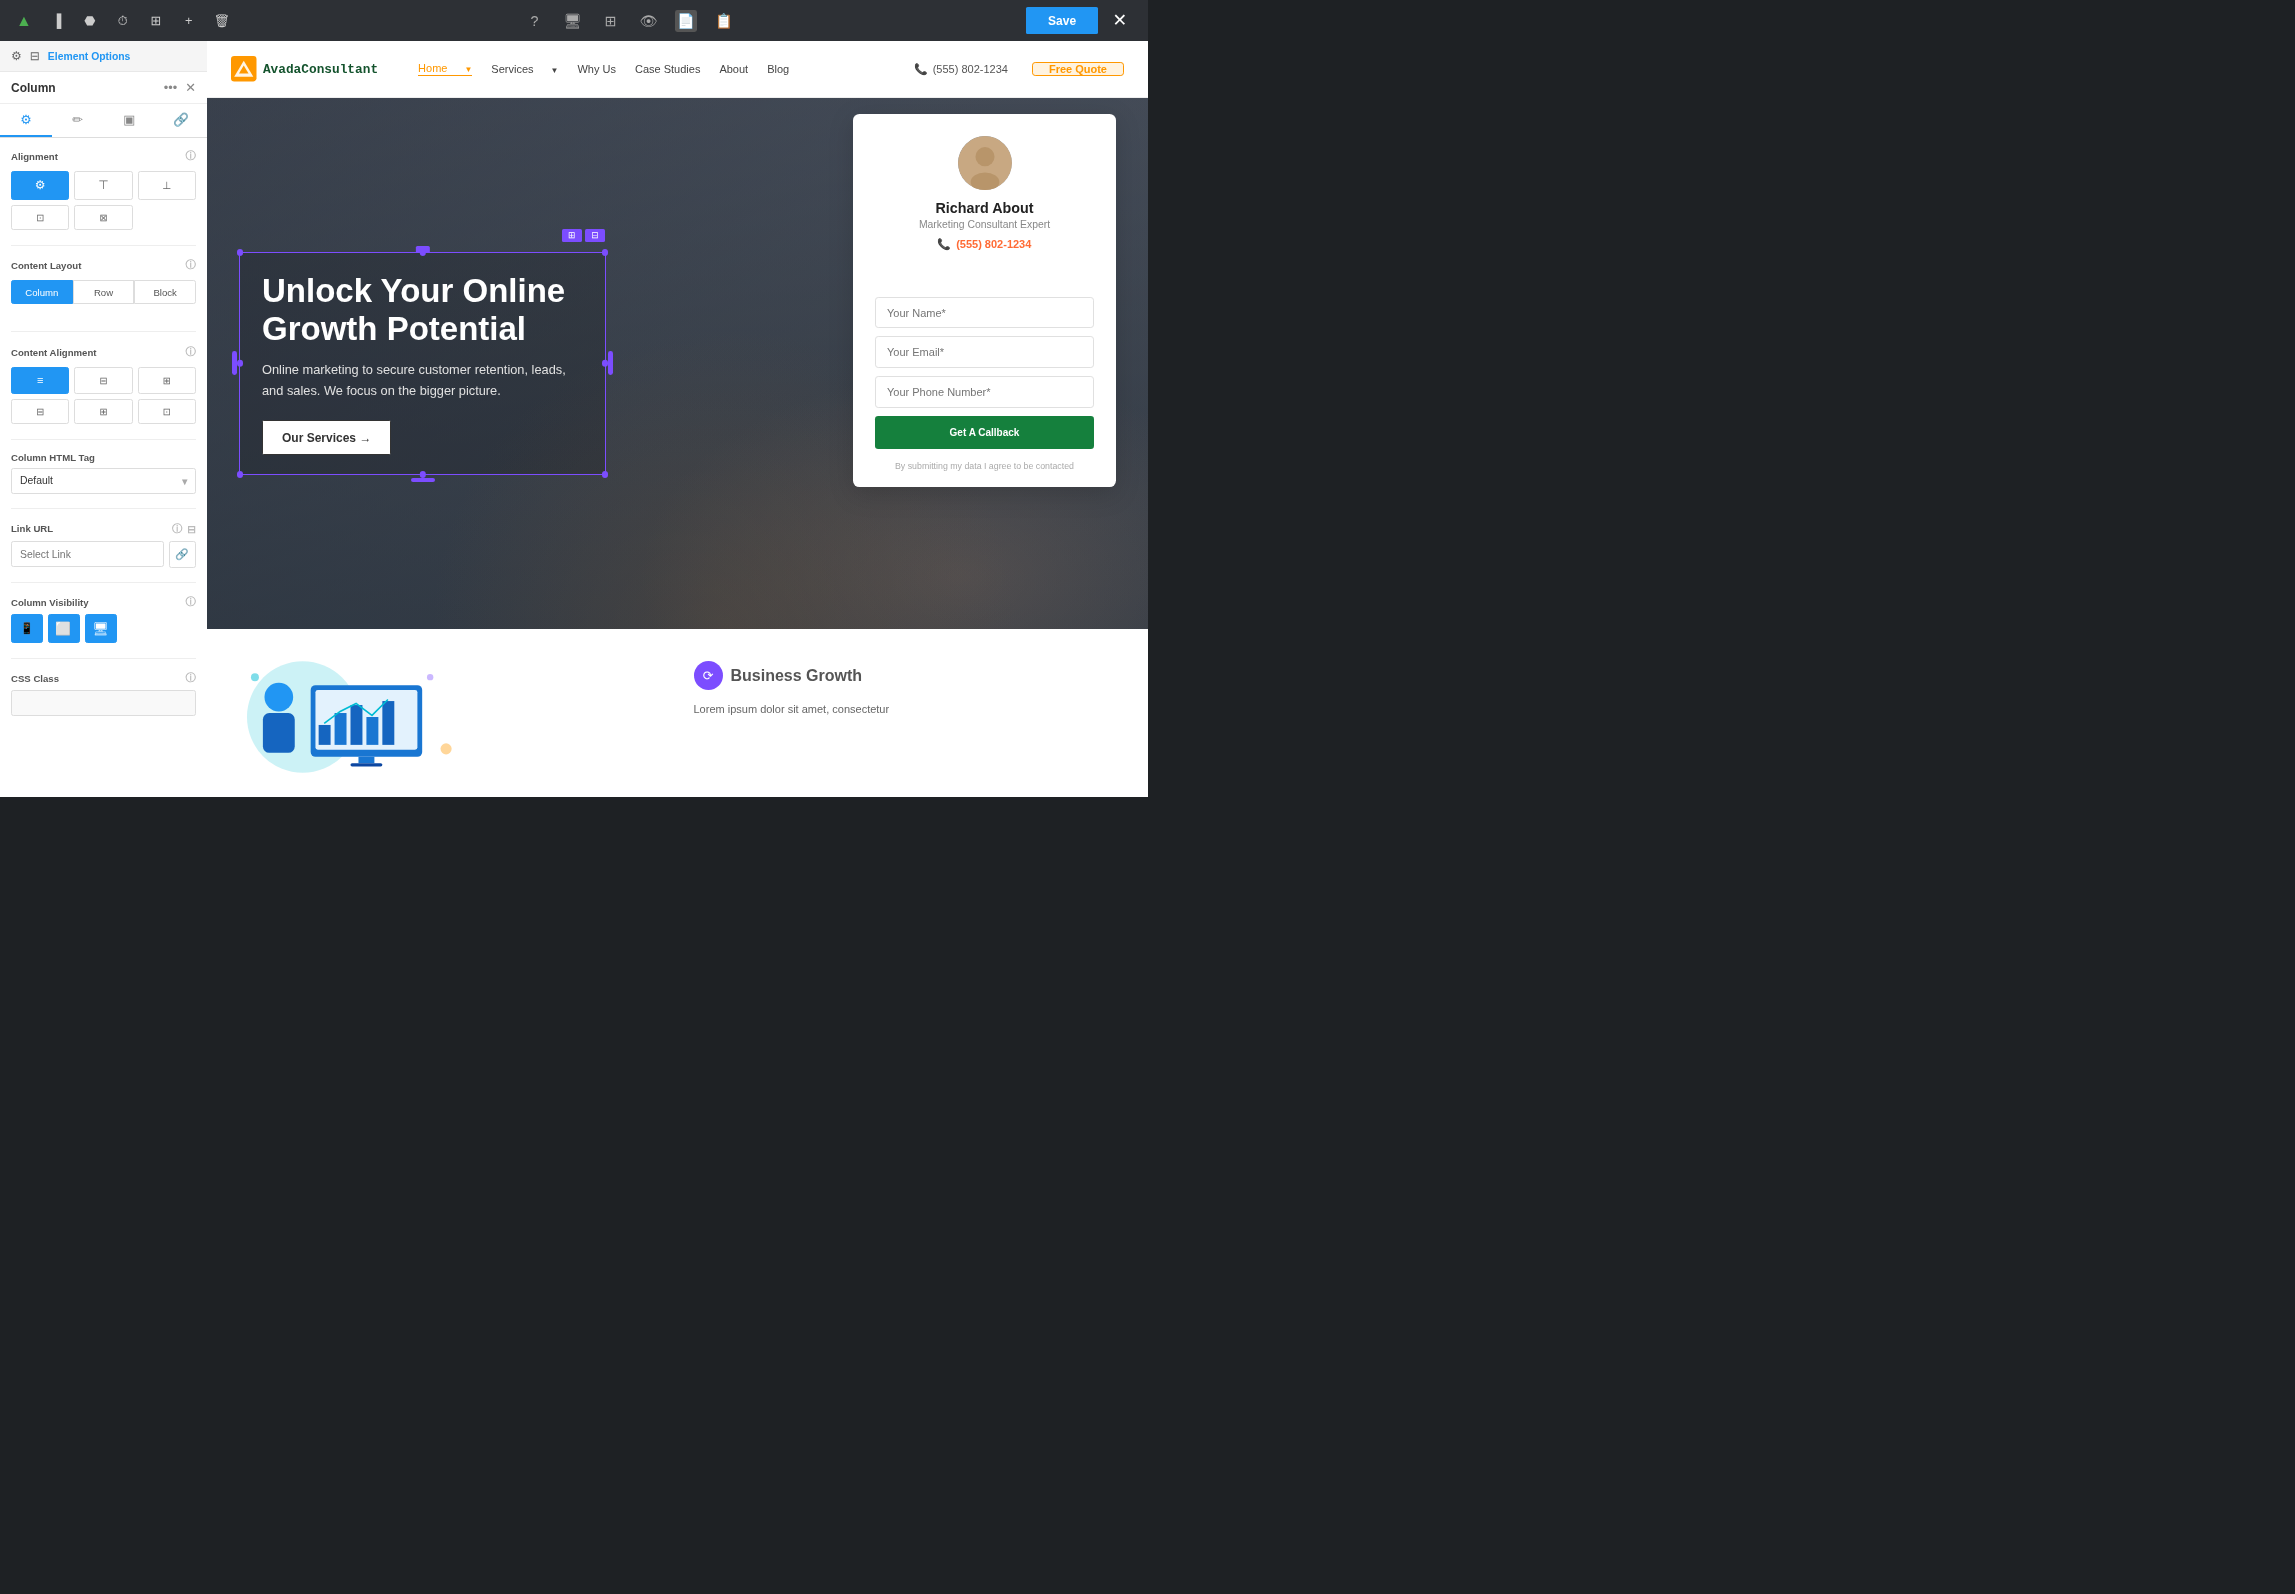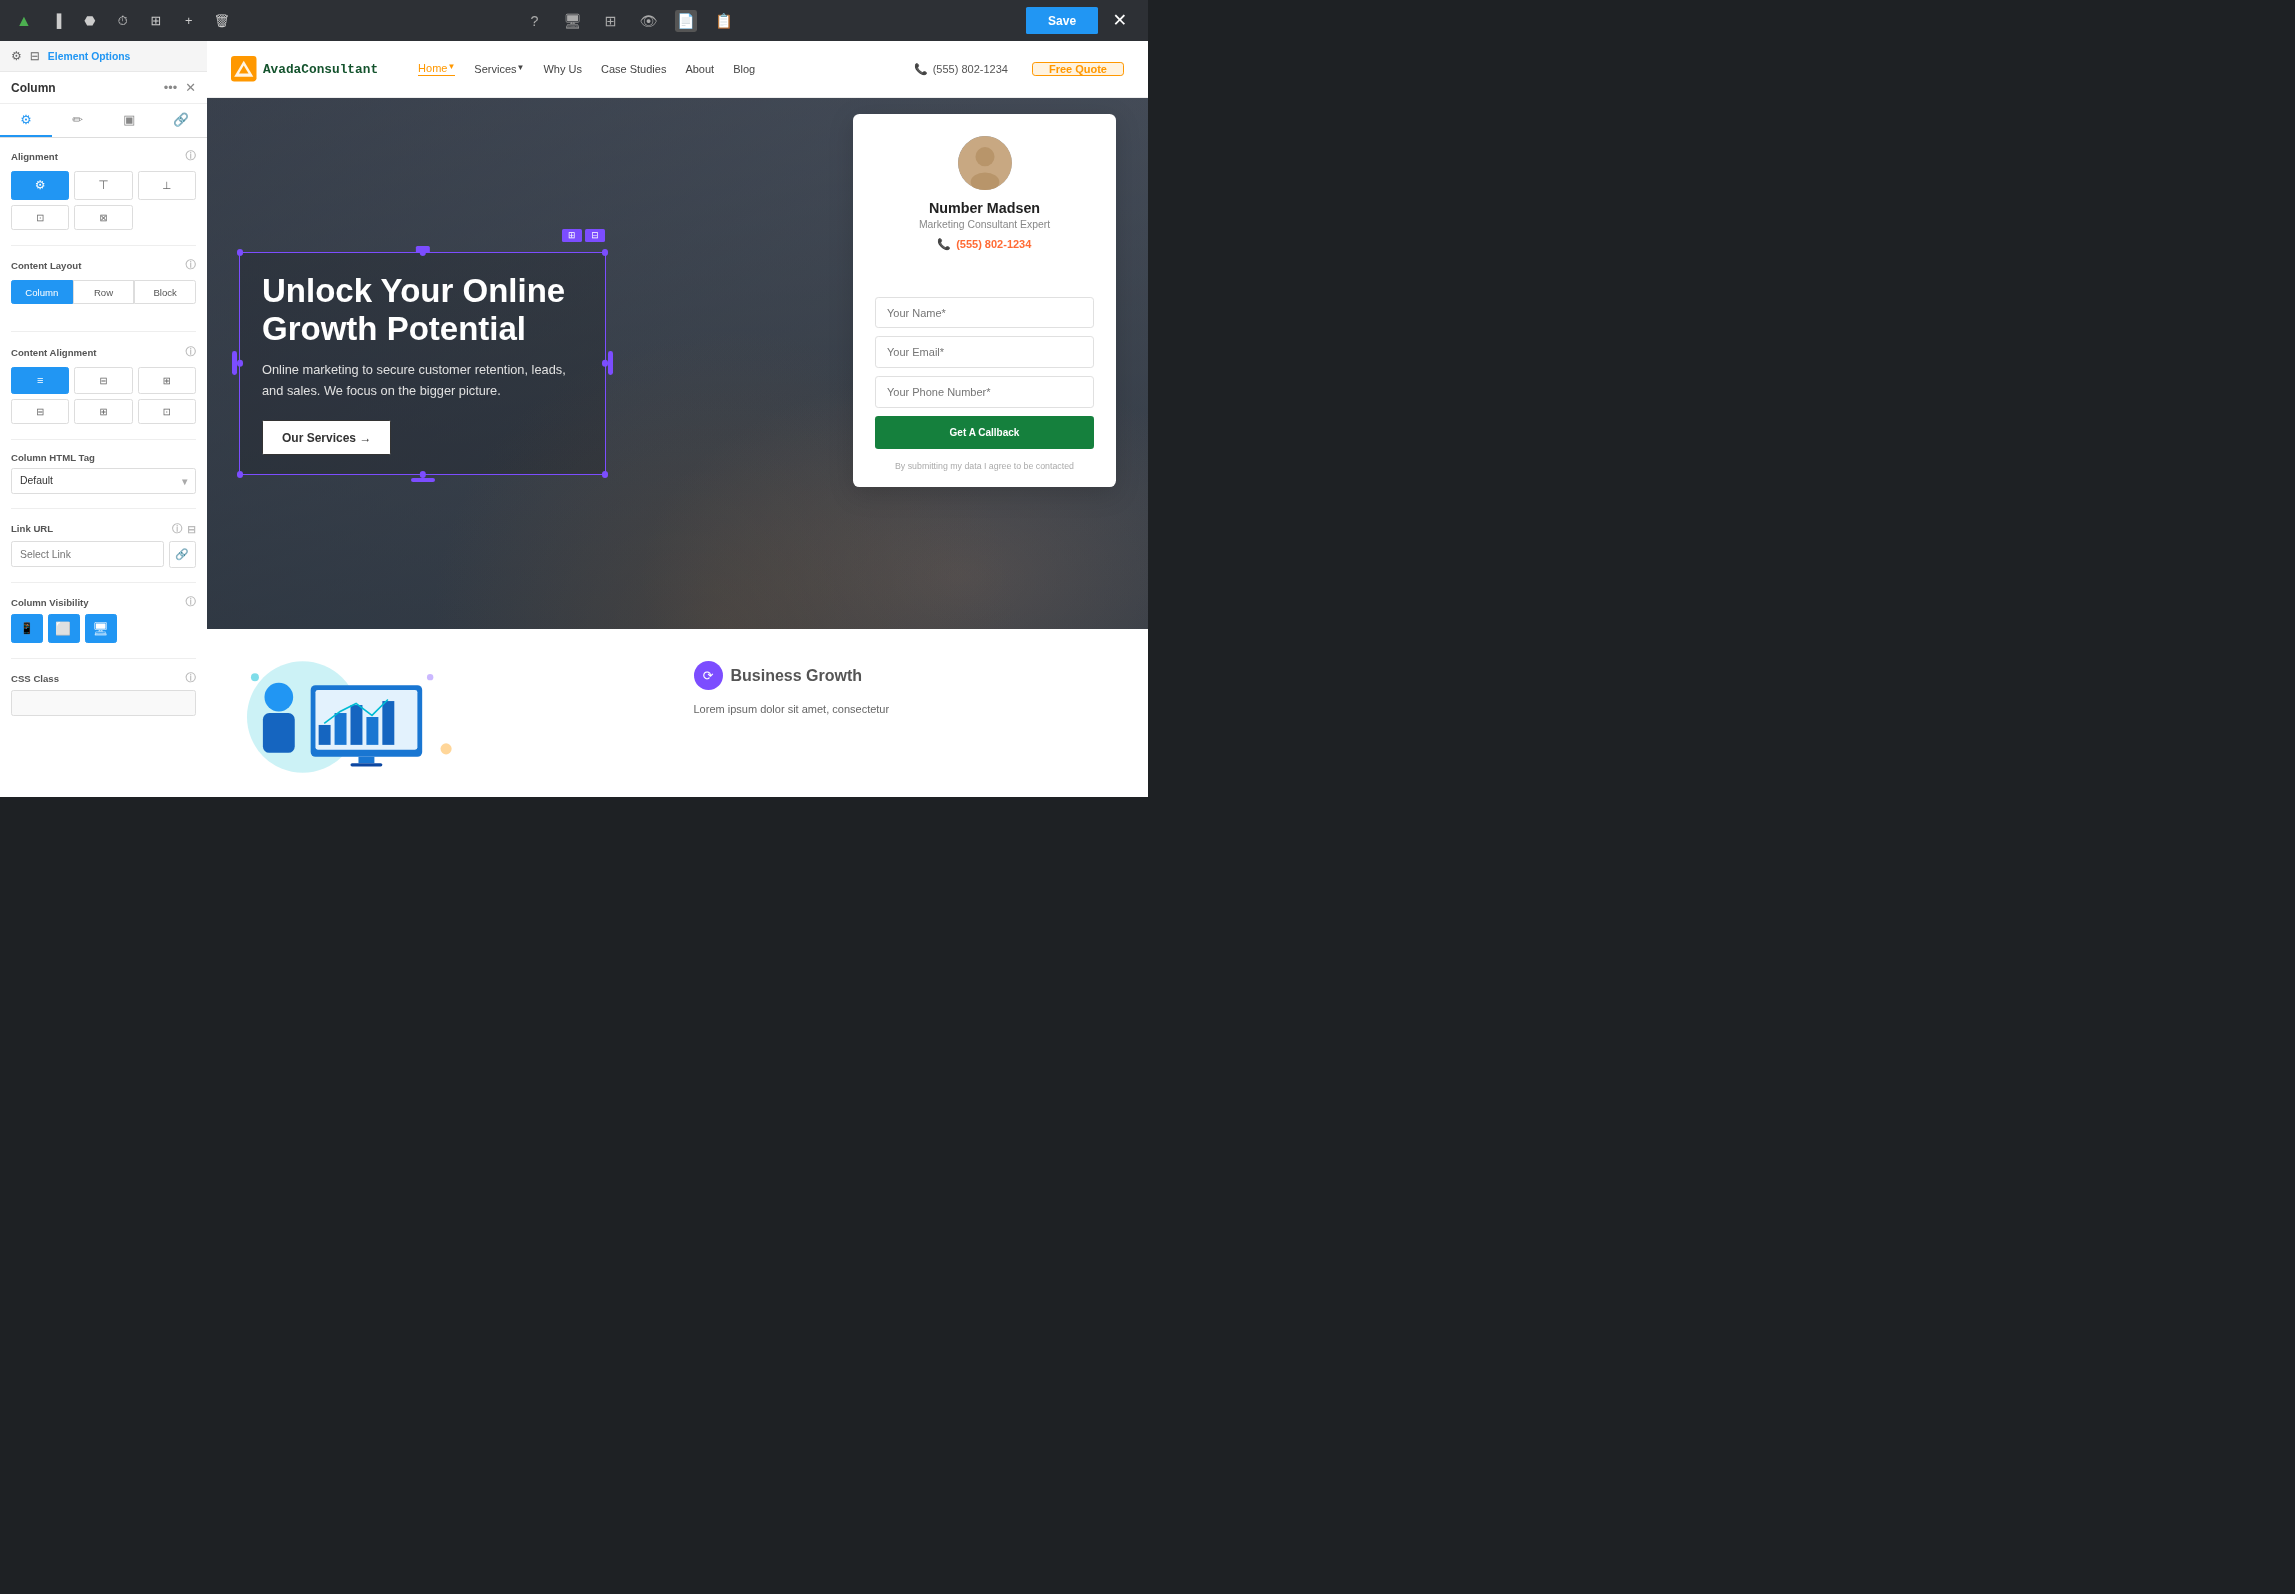--- a/index.html
+++ b/index.html
@@ -116,21 +116,21 @@
 
     
     .site-header {
       display: flex; align-items: center; background: #fff;
       padding: 0 24px; height: 57px; border-bottom: 0.8px solid #eee;
       gap: 24px;
     }
     .site-logo { display: flex; align-items: center; gap: 6.4px; font-size: 12.8px; font-weight: 700; color: #14532d; font-family: Liberation Mono, monospace; }
     .logo-icon { width: 25.5px; height: 25.5px; }
     .site-nav { display: flex; align-items: center; gap: 19px; flex: 1; margin-left: 16px; }
-    .nav-item { font-size: 11px; color: #444; cursor: pointer; text-decoration: none; display: flex; align-items: flex-start; gap: 0; }
+    .nav-item { font-size: 11px; color: #444; cursor: pointer; text-decoration: none; display: flex; align-items: flex-end; gap: 17px; }
     .nav-item.active { color: #ff9800; border-bottom: 1.6px solid #ff9800; padding-bottom: 1.6px; }
     .nav-phone { display: flex; align-items: center; gap: 4.8px; font-size: 11px; color: #555; margin-left: auto; }
     .free-quote-btn {
       background: #fff3e0; color: #ff9800; border: 1.6px solid #ff9800;
       padding: 0 16px; border-radius: 3.2px; font-size: 11px; font-weight: 600; cursor: pointer;
     }
 
     
     .hero-section {
       flex: 1; position: relative; background: #444; overflow: hidden;
@@ -453,21 +453,21 @@
         <div class="card-avatar">
           <div class="avatar-placeholder">
 
             <svg viewBox="0 0 68 68" width="54" height="54">
               <circle cx="34" cy="34" r="34" fill="#c8a882"></circle>
               <circle cx="34" cy="26" r="12" fill="#b8956a"></circle>
               <ellipse cx="34" cy="58" rx="18" ry="12" fill="#b8956a"></ellipse>
             </svg>
           </div>
         </div>
-        <div class="card-name">Number Madsen</div>
+        <div class="card-name">Richard About</div>
         <div class="card-role">Marketing Consultant Expert</div>
         <div class="card-phone">
           <span>📞</span>
           <span>(555) 802-1234</span>
         </div>
         <div class="card-form">
           <input class="card-input" type="text" placeholder="Your Name*" style="">
           <input class="card-input" type="email" placeholder="Your Email*" style="">
           <input class="card-input" type="tel" placeholder="Your Phone Number*" style="">
           <button class="callback-btn">Get A Callback</button>

